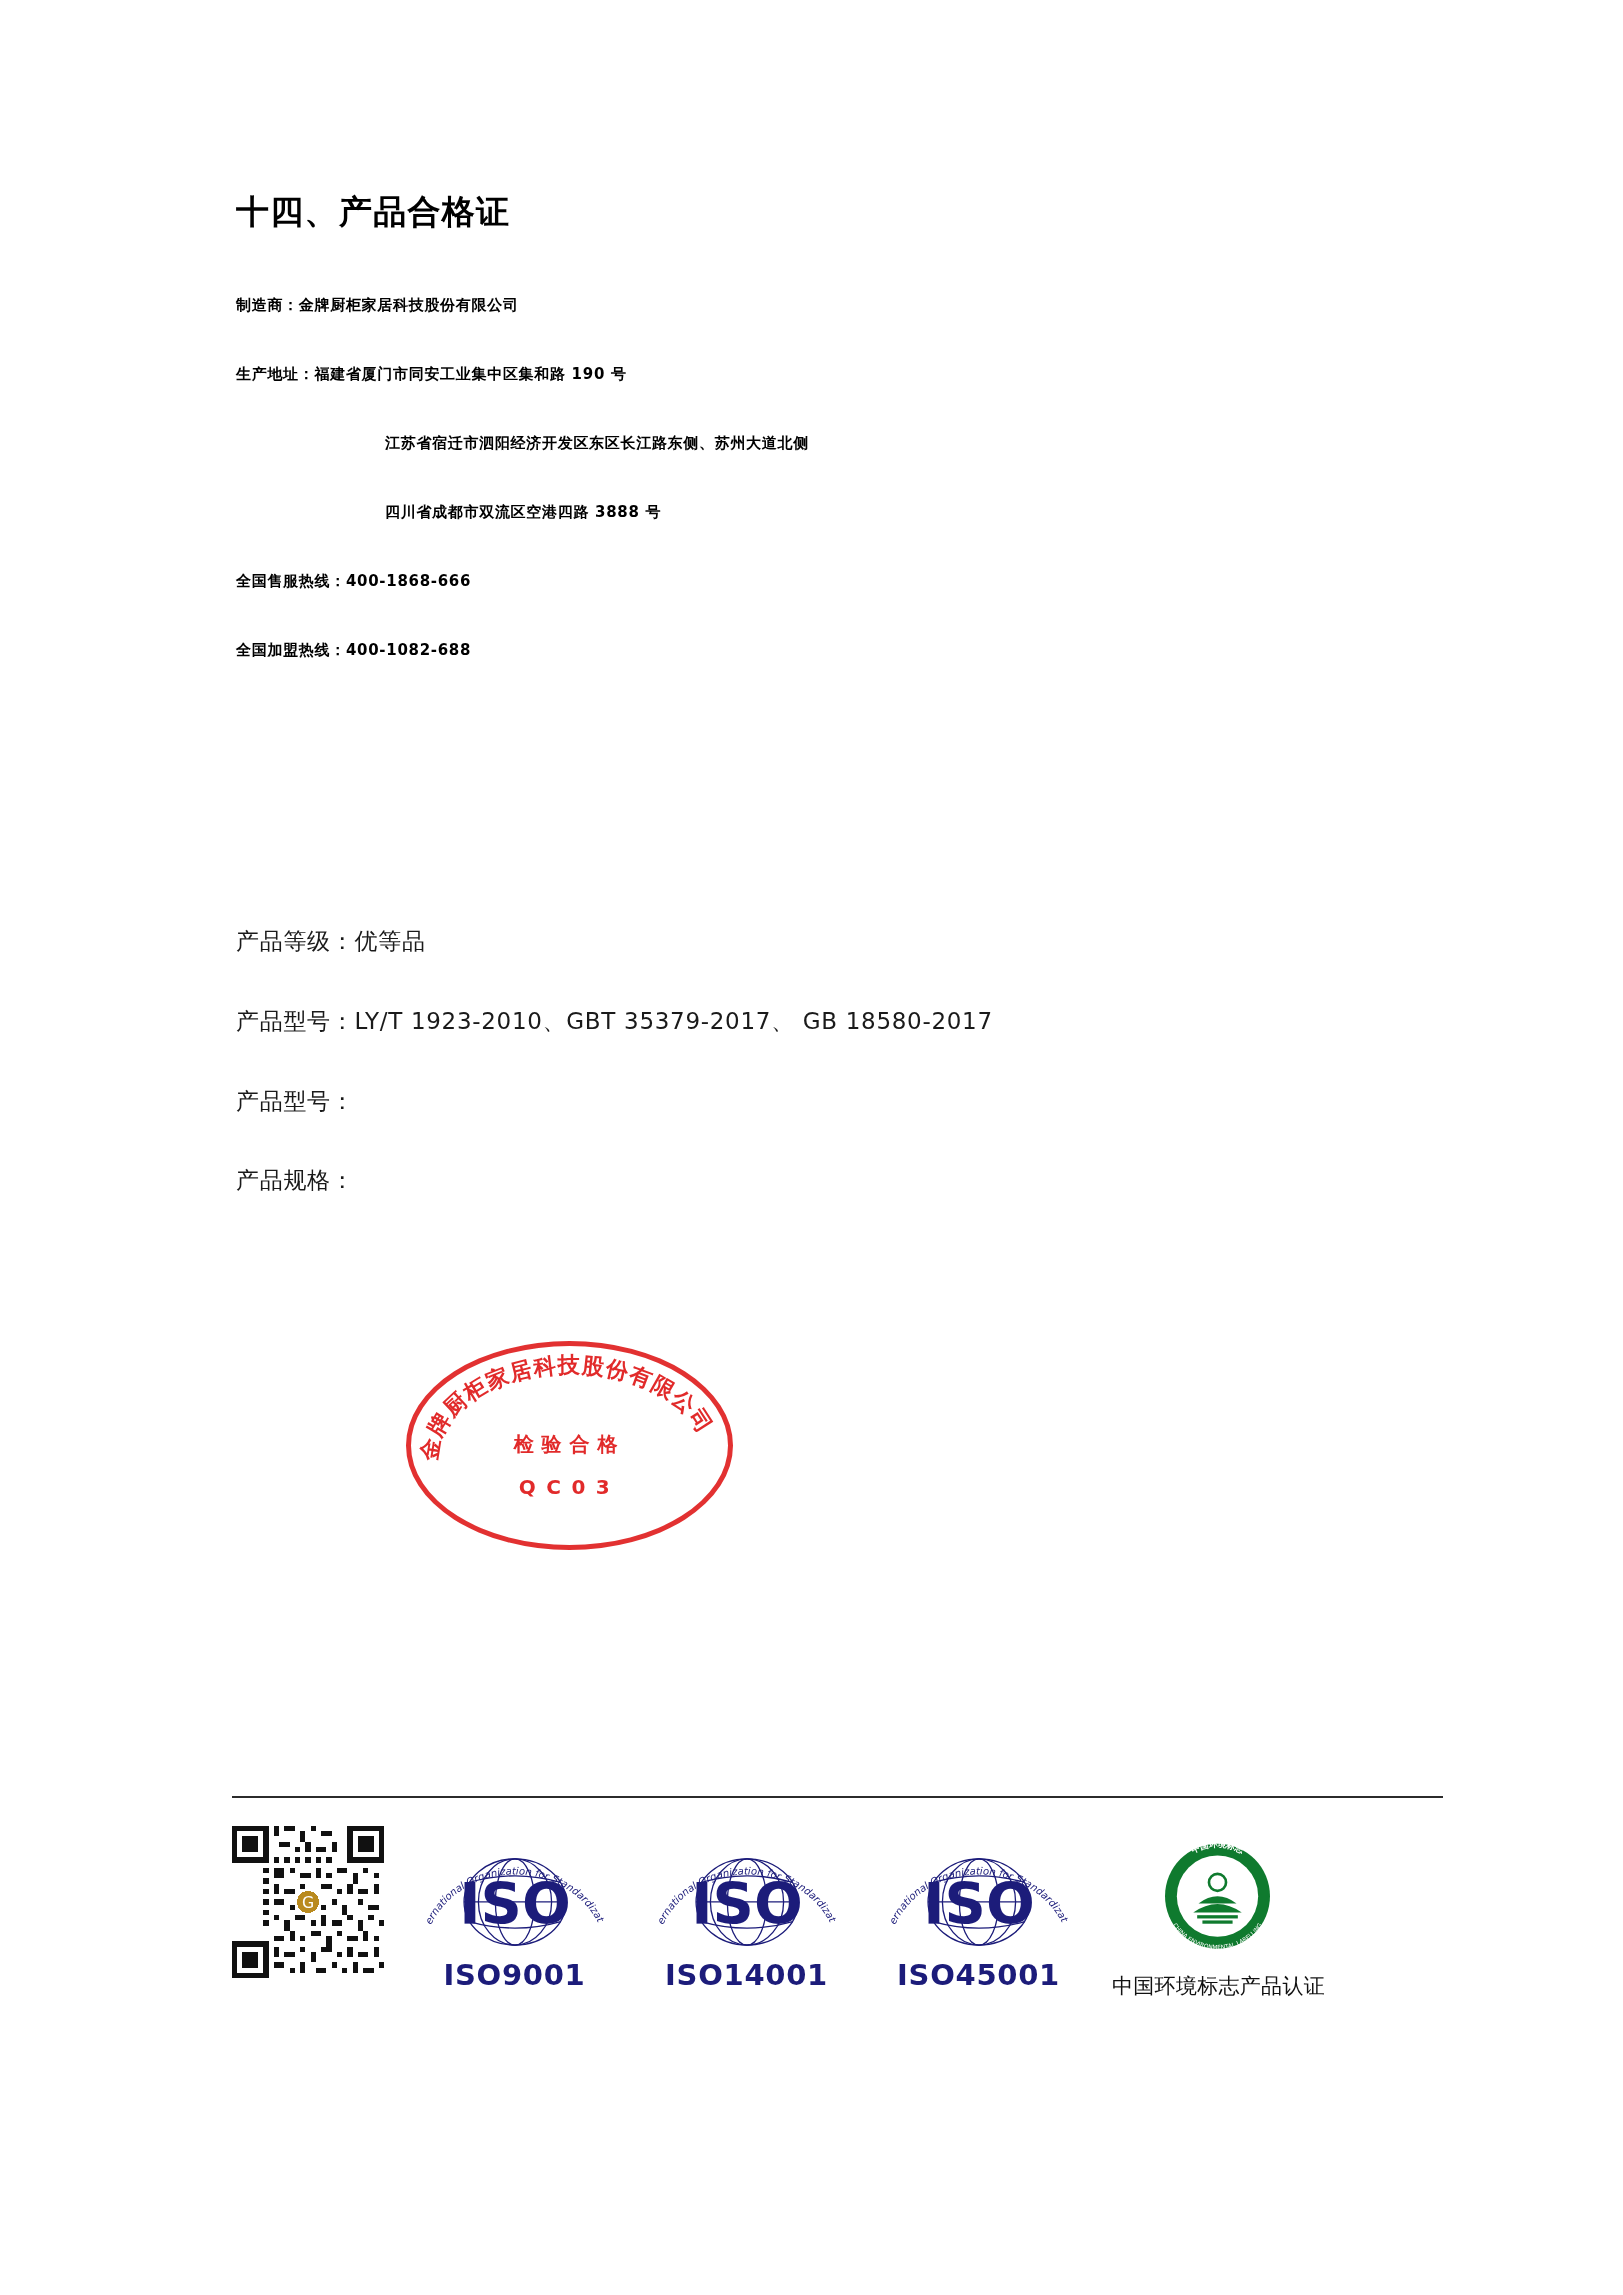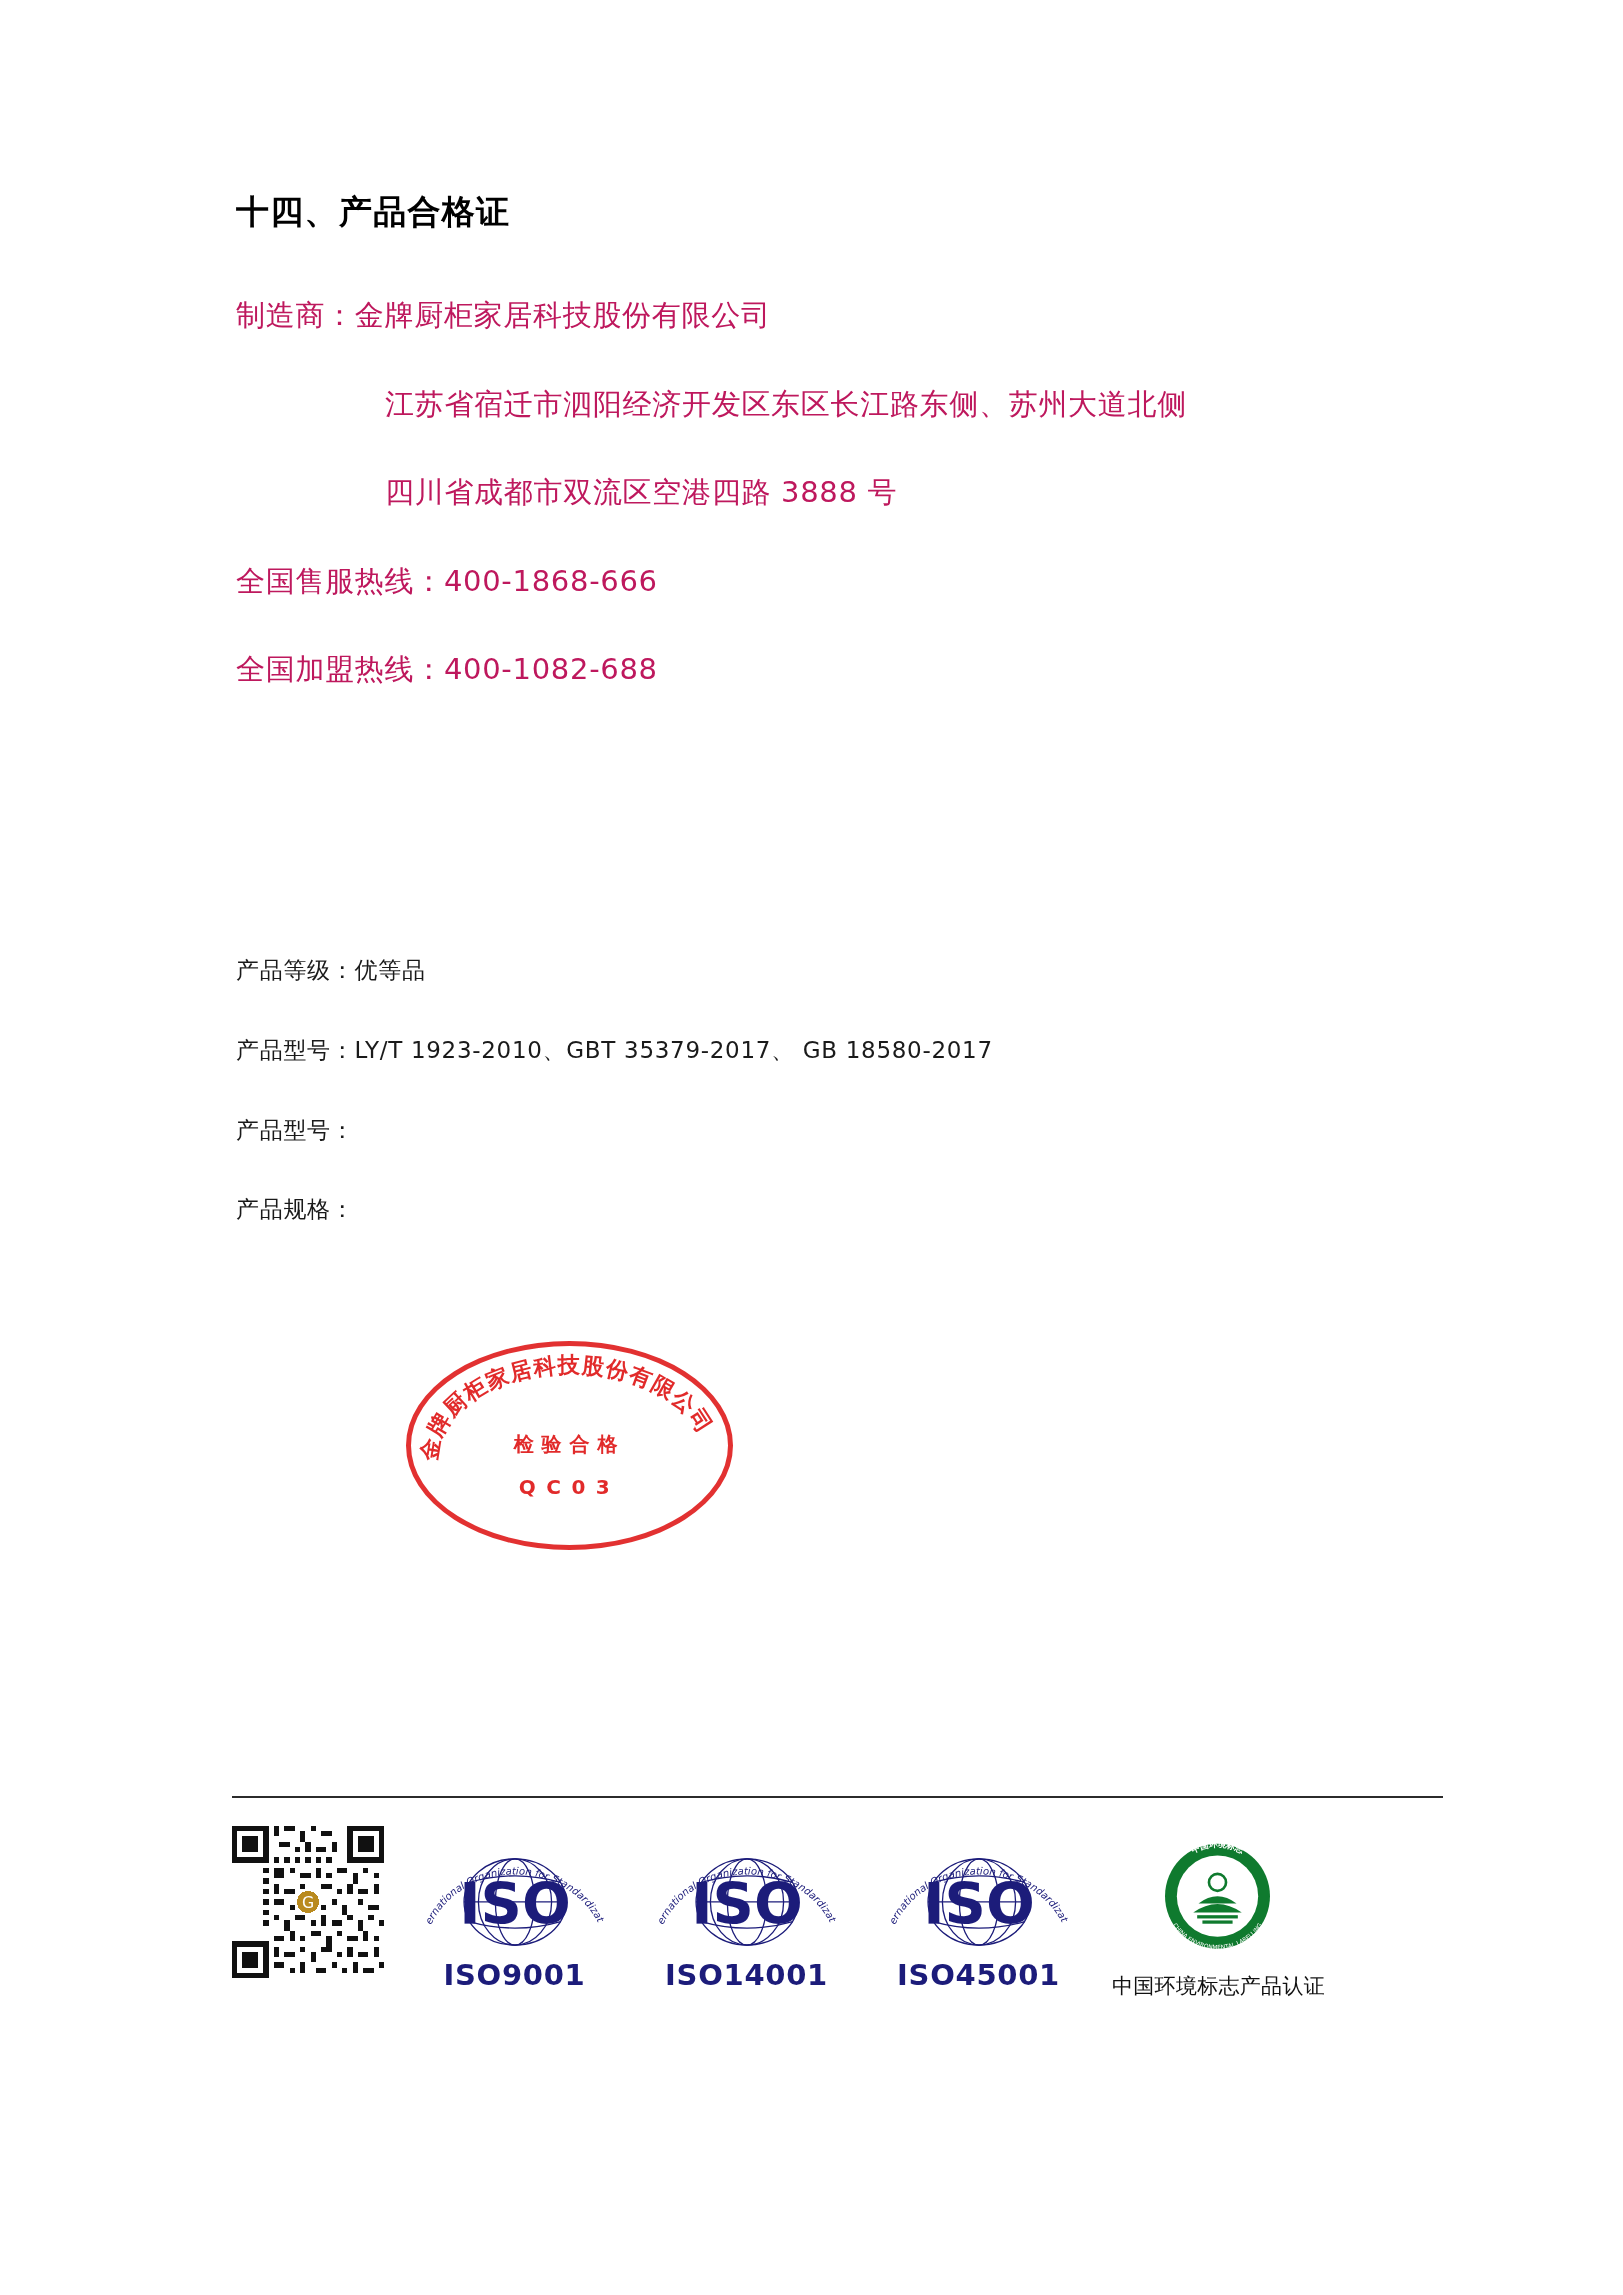--- a/index.html
+++ b/index.html
@@ -25,25 +25,26 @@
     width: 1204px;
   }
   .doc-title {
     font-size: 33px;
     font-weight: bold;
     letter-spacing: 1.3px;
     margin: 0 0 60px 0;
     color: #000000;
   }
   .line {
-    font-size: 29px;
+    font-size: 15px;
     line-height: 1.4;
     margin: 0 0 48px 0;
-    color: #be185d;
+    color: #000000;
     letter-spacing: 0.7px;
+    font-weight: bold;
   }
   .line.indent {
     margin-left: 149px;
   }
   .spacer-block {
     height: 216px;
   }
   .field-row {
     font-size: 23px;
     line-height: 1.4;
@@ -177,20 +178,23 @@
 <div class="page">
 
   <div class="content">
 
     <h1 class="doc-title">十四、产品合格证</h1>
 
     <p class="line">
       <span>制造商：</span><span>金牌厨柜家居科技股份有限公司</span>
     </p>
 
+    <p class="line">
+      <span>生产地址：</span><span>福建省厦门市同安工业集中区集和路 190 号</span>
+    </p>
 
     <p class="line indent">
       <span>江苏省宿迁市泗阳经济开发区东区长江路东侧、苏州大道北侧</span>
     </p>
 
     <p class="line indent">
       <span>四川省成都市双流区空港四路 3888 号</span>
     </p>
 
     <p class="line">

